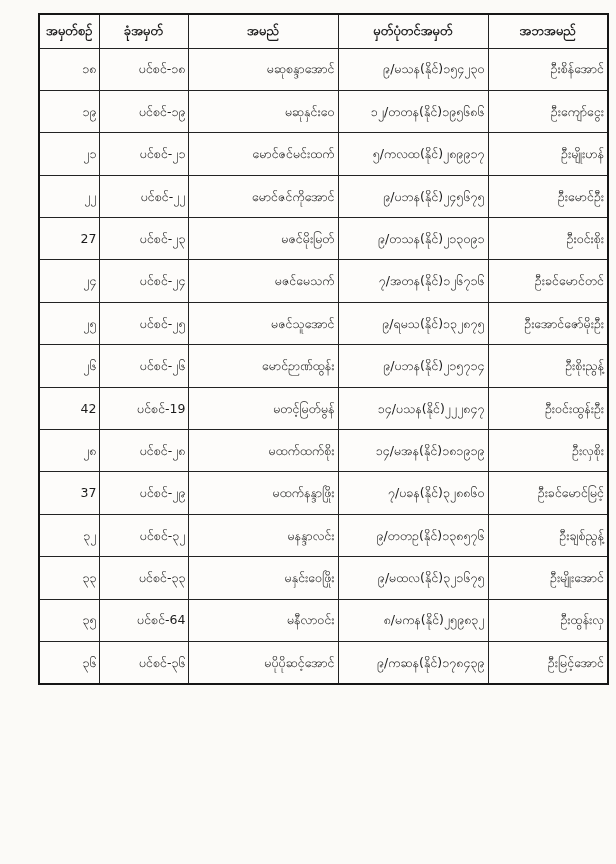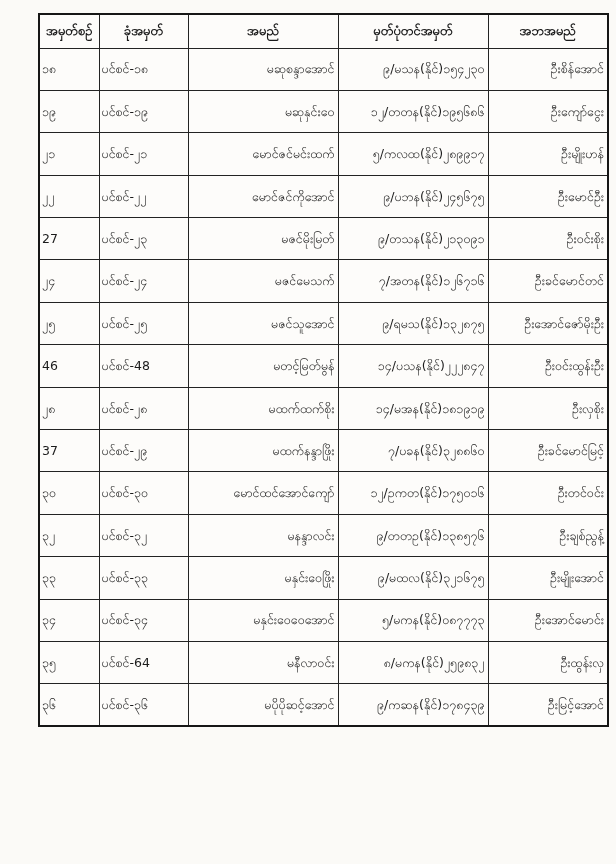--- a/index.html
+++ b/index.html
@@ -39,21 +39,21 @@
     vertical-align: middle;
   }
   thead th {
     height: 34px;
     font-weight: 700;
     text-align: center;
     font-size: 13px;
     padding: 2px 1px;
   }
   tbody td { height: 42.4px; }
-  td.center { text-align: left; padding: 2px 2px; margin-top: 17px; }
+  td.center { text-align: right; padding: 2px 2px; margin-top: 17px; }
   td.left   { text-align: right; padding: 2px 3px 2px 5px; }
 </style>
 </head>
 <body>
 
 <div class="page">
   <table class="roll-table">
     <colgroup>
       <col class="c-serial">
       <col class="c-seat">
@@ -121,24 +121,31 @@
   </tr>
 
   <tr>
     <td class="center">၂၅</td>
     <td class="center">ပင်စင်-၂၅</td>
     <td class="left">မဇင်သူအောင်</td>
     <td class="left">၉/ရမသ(နိုင်)၁၃၂၈၇၅</td>
     <td class="left">ဦးအောင်ဇော်မိုးဦး</td>
   </tr>
 
-
-  <tr>
-    <td class="center">46</td>
-    <td class="center">ပင်စင်-48</td>
+  <tr>
+    <td class="center">၂၆</td>
+    <td class="center">ပင်စင်-၂၆</td>
+    <td class="left">မောင်ဉာဏ်ထွန်း</td>
+    <td class="left">၉/ပဘန(နိုင်)၂၁၅၇၁၄</td>
+    <td class="left">ဦးစိုးညွန့်</td>
+  </tr>
+
+  <tr>
+    <td class="center">42</td>
+    <td class="center">ပင်စင်-19</td>
     <td class="left">မတင့်မြတ်မွန်</td>
     <td class="left">၁၄/ပသန(နိုင်)၂၂၂၈၄၇</td>
     <td class="left">ဦးဝင်းထွန်းဦး</td>
   </tr>
 
   <tr>
     <td class="center">၂၈</td>
     <td class="center">ပင်စင်-၂၈</td>
     <td class="left">မထက်ထက်စိုး</td>
     <td class="left">၁၄/မအန(နိုင်)၁၈၁၉၁၉</td>
@@ -146,52 +153,38 @@
   </tr>
 
   <tr>
     <td class="center">37</td>
     <td class="center">ပင်စင်-၂၉</td>
     <td class="left">မထက်နန္ဒာဖြိုး</td>
     <td class="left">၇/ပခန(နိုင်)၃၂၈၈၆၀</td>
     <td class="left">ဦးခင်မောင်မြင့်</td>
   </tr>
 
-  <tr>
-    <td class="center">၃၀</td>
-    <td class="center">ပင်စင်-၃၀</td>
-    <td class="left">မောင်ထင်အောင်ကျော်</td>
-    <td class="left">၁၂/ဥကတ(နိုင်)၁၇၅၀၁၆</td>
-    <td class="left">ဦးတင်ဝင်း</td>
-  </tr>
 
 
   <tr>
     <td class="center">၃၂</td>
     <td class="center">ပင်စင်-၃၂</td>
     <td class="left">မနန္ဒာလင်း</td>
     <td class="left">၉/တတဥ(နိုင်)၁၃၈၅၇၆</td>
     <td class="left">ဦးချစ်ညွန့်</td>
   </tr>
 
   <tr>
     <td class="center">၃၃</td>
     <td class="center">ပင်စင်-၃၃</td>
     <td class="left">မနှင်းဝေဖြိုး</td>
     <td class="left">၉/မထလ(နိုင်)၃၂၁၆၇၅</td>
     <td class="left">ဦးမျိုးအောင်</td>
   </tr>
 
-  <tr>
-    <td class="center">၃၄</td>
-    <td class="center">ပင်စင်-၃၄</td>
-    <td class="left">မနှင်းဝေဝေအောင်</td>
-    <td class="left">၅/မကန(နိုင်)၀၈၇၇၇၃</td>
-    <td class="left">ဦးအောင်မောင်း</td>
-  </tr>
 
   <tr>
     <td class="center">၃၅</td>
     <td class="center">ပင်စင်-64</td>
     <td class="left">မနီလာဝင်း</td>
     <td class="left">၈/မကန(နိုင်)၂၅၉၈၃၂</td>
     <td class="left">ဦးထွန်းလှ</td>
   </tr>
 
   <tr>

